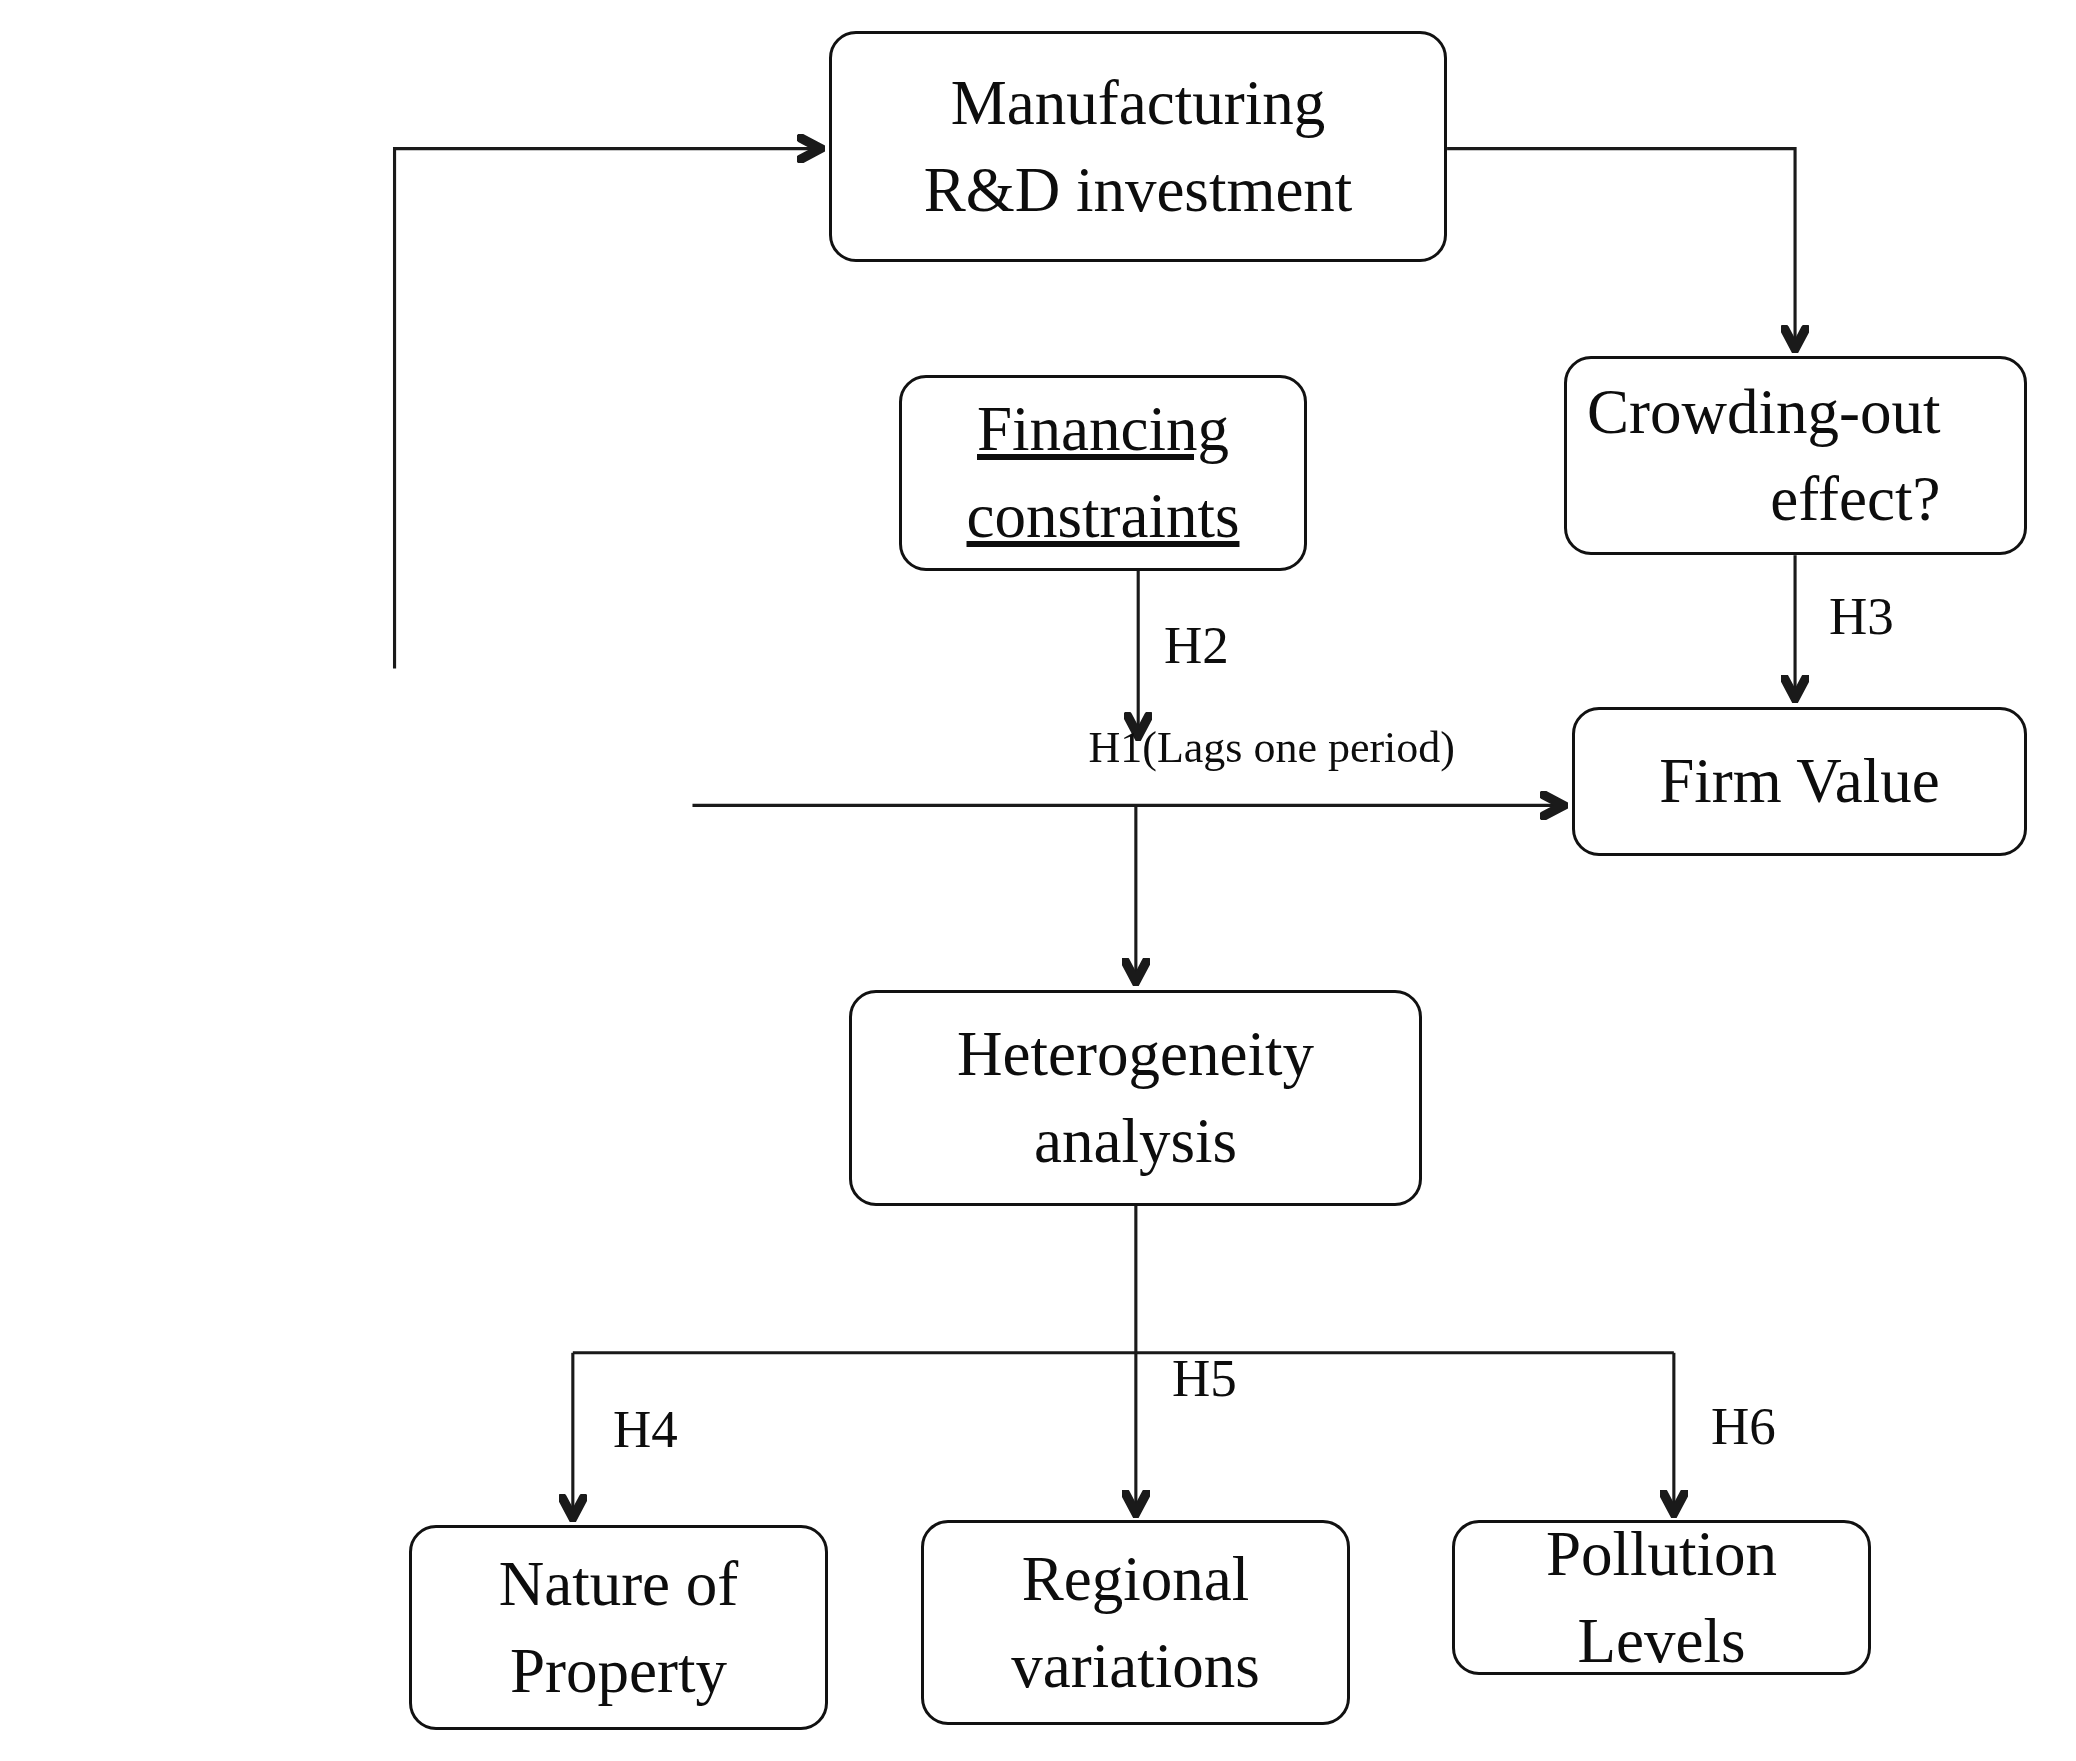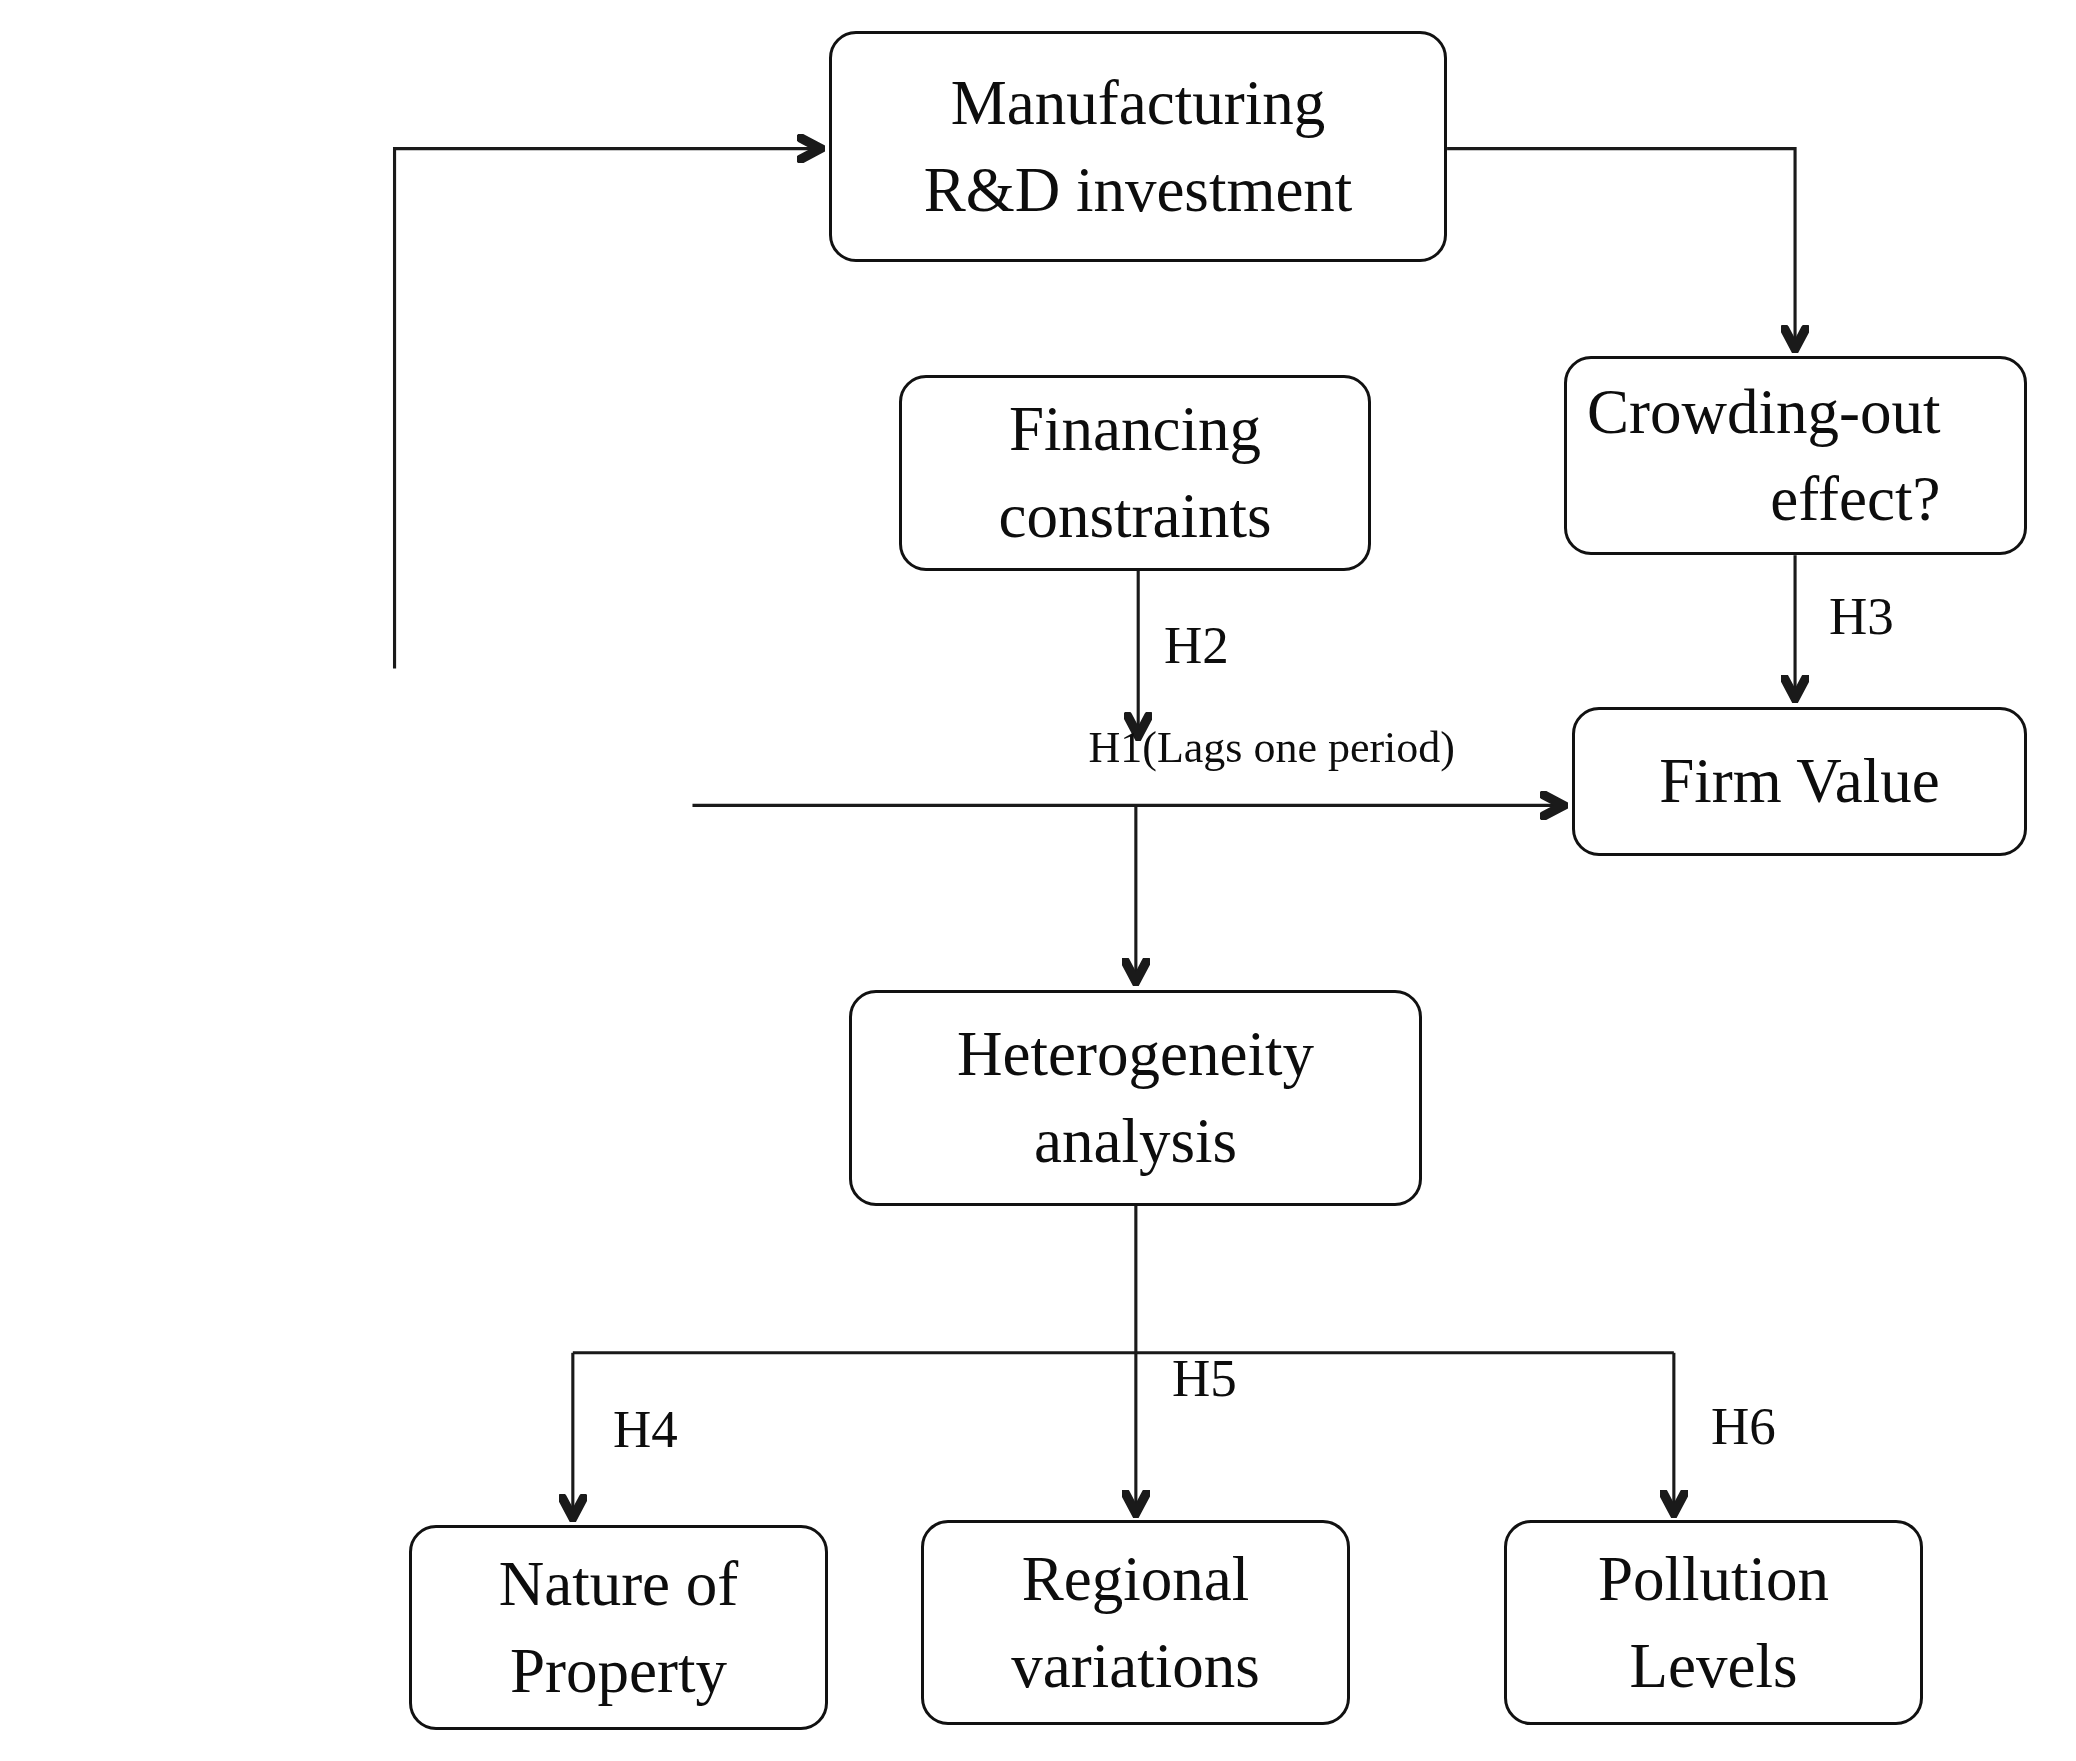--- a/index.html
+++ b/index.html
@@ -56,28 +56,28 @@
     line-height: 1;
     color: #0d0d0d;
     white-space: nowrap;
   }
   .edge-label.centered {
     text-align: right;
     font-size: 44px;
   }
   
   #node-manufacturing { left: 829px; top: 31px;   width: 618px; height: 231px; }
-  #node-financing     { left: 899px; top: 375px;  width: 472px; height: 196px; }
+  #node-financing     { left: 899px; top: 375px;  width: 408px; height: 196px; text-decoration: underline; }
   #node-crowding      { left: 1564px; top: 356px;  width: 463px; height: 199px; }
   #node-esg           { left: 63px;   top: 669px;  width: 630px; height: 274px; }
   #node-firm-value    { left: 1572px; top: 707px;  width: 455px; height: 149px; }
   #node-heterogeneity { left: 849px; top: 990px; width: 573px; height: 216px; }
   #node-nature        { left: 361px;  top: 1525px; width: 419px; height: 205px; margin-left: 48px; }
   #node-regional      { left: 921px; top: 1520px; width: 429px; height: 205px; }
-  #node-pollution     { left: 1504px; top: 1520px; width: 419px; height: 205px; }
+  #node-pollution     { left: 1452px; top: 1520px; width: 419px; height: 155px; }
   
   #label-h1 { left: 790px; top: 726px; width: 665px; }
   #label-h2 { left: 1164px; top: 619px; }
   #label-h3 { left: 1829px; top: 590px; }
   #label-h4 { left: 613px;  top: 1403px; }
   #label-h5 { left: 1172px; top: 1352px; }
   #label-h6 { left: 1711px; top: 1400px; }
 </style>
 </head>
 <body>

